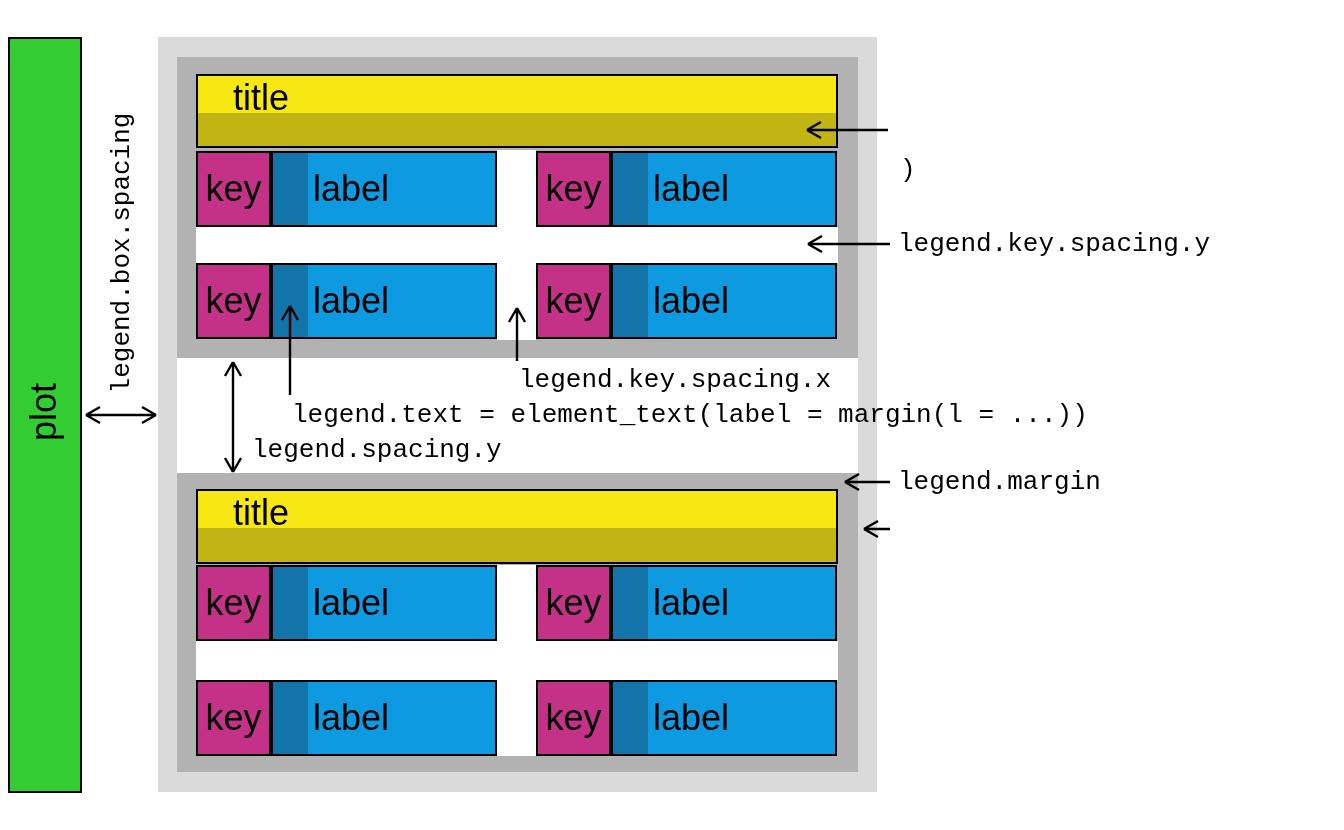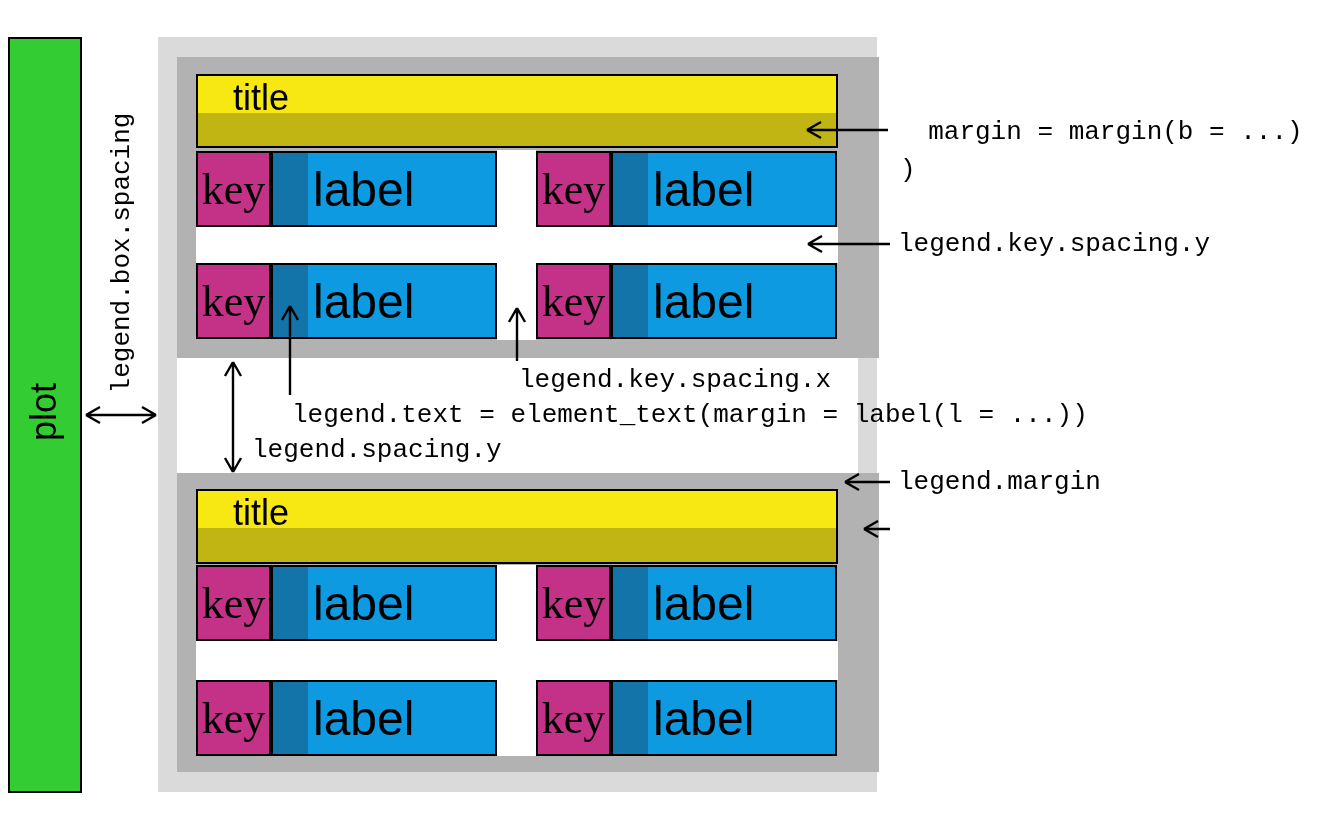--- a/index.html
+++ b/index.html
@@ -17,37 +17,37 @@
   #plot-bar{left:8px;top:37px;width:70px;height:752px;background:var(--green);
             border:2px solid var(--ink);}
 
   
   #legends-box{left:158px;top:37px;width:719px;height:755px;background:var(--gray-light);}
 
   
   #legend-gap-band{left:19px;top:321px;width:681px;height:115px;background:var(--paper);}
 
   
-  .legend{background:var(--gray-dark);padding-left:21px;}
+  .legend{background:var(--gray-dark);}
   #legend-1{left:19px;top:20px;width:681px;height:301px;}
   #legend-2{left:19px;top:436px;width:681px;height:299px;}
 
   .white-row-gap{background:var(--paper);left:19px;width:642px;}
   .white-col-gap{background:var(--paper);left:320px;width:39px;}
 
   .title-box{left:19px;width:638px;border:2px solid var(--ink);background:var(--olive);}
   .title-top{position:absolute;left:0;top:0;width:100%;height:37px;background:var(--yellow);}
   .title-text{position:absolute;left:35px;top:0;height:41px;line-height:44px;
               font-size:36px;color:var(--ink);}
 
   .key{width:71px;height:72px;border:2px solid var(--ink);background:var(--magenta);
        display:flex;align-items:center;justify-content:center;
-       font-size:44px;color:var(--ink);font-family:Liberation Serif, serif;}
+       font-size:36px;color:var(--ink);}
   .label{width:222px;height:72px;border:2px solid var(--ink);background:var(--blue);
-         display:flex;align-items:center;font-size:48px;color:var(--ink);}
+         display:flex;align-items:center;font-size:36px;color:var(--ink);}
   .label .lmargin{width:35px;height:100%;background:var(--blue-dark);flex:none;}
   .label .label-text{padding-left:5px;}
 
   
   .ann{position:absolute;font-family:"Liberation Mono",monospace;font-size:26px;
        line-height:26px;color:var(--ink);white-space:pre;}
   .vcenter{transform:translate(-50%,-50%) rotate(-90deg);display:inline-block;white-space:nowrap;}
   .vwrap{position:absolute;width:0;height:0;}
   #plot-label{font-family:"Liberation Sans",sans-serif;font-size:36px;color:var(--ink);}
 
@@ -146,25 +146,24 @@
       <div class="abs key" style="left:359px;top:207px;">
           <span>key</span>
         </div>
       <div class="abs label" style="left:434px;top:207px;">
           <span class="lmargin"></span>
           <span class="label-text">label</span>
         </div>
     </div>
   </div>
 
-  <div class="ann" style="left:897px;top:119px;">  margin = margin(b = ...)</div>
   <div class="ann" style="left:900px;top:157px;">)</div>
   <div class="ann" style="left:898px;top:231px;">legend.key.spacing.y</div>
   <div class="ann" style="left:519px;top:367px;text-align:center;">legend.key.spacing.x</div>
-  <div class="ann" style="left:292px;top:402px;">legend.text = element_text(margin = label(l = ...))</div>
+  <div class="ann" style="left:292px;top:402px;">legend.text = element_text(label = margin(l = ...))</div>
   <div class="ann" style="left:252px;top:437px;">legend.spacing.y</div>
   <div class="ann" style="left:898px;top:469px;">legend.margin</div>
 
   <svg id="arrow-layer" viewBox="0 0 1344 830">
     <path d="M86,415 L156,415 M86,415 L100,407 M86,415 L100,423 M156,415 L142,407 M156,415 L142,423"></path>
     <path d="M888,130 L807,130 M807,130 L821,122 M807,130 L821,138"></path>
     <path d="M890,244 L808,244 M808,244 L822,236 M808,244 L822,252"></path>
     <path d="M517,361 L517,308 M517,308 L509,322 M517,308 L525,322"></path>
     <path d="M290,395 L290,306 M290,306 L282,320 M290,306 L298,320"></path>
     <path d="M233,362 L233,472 M233,362 L225,376 M233,362 L241,376 M233,472 L225,458 M233,472 L241,458"></path>

